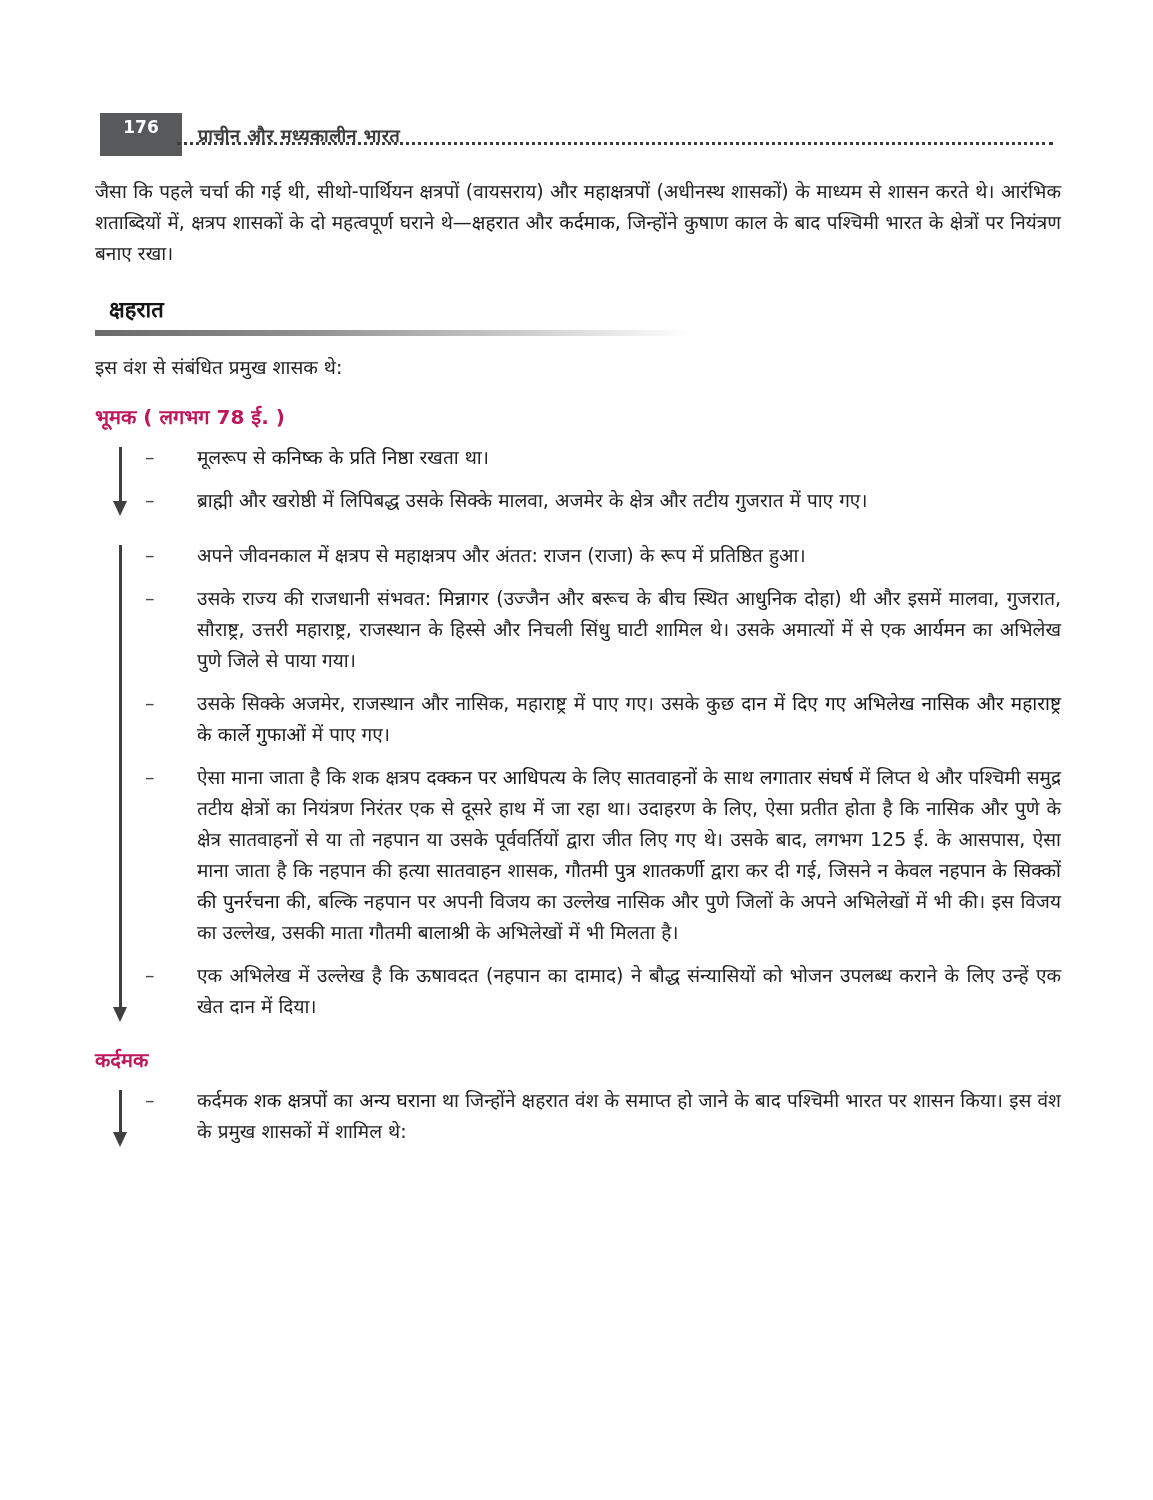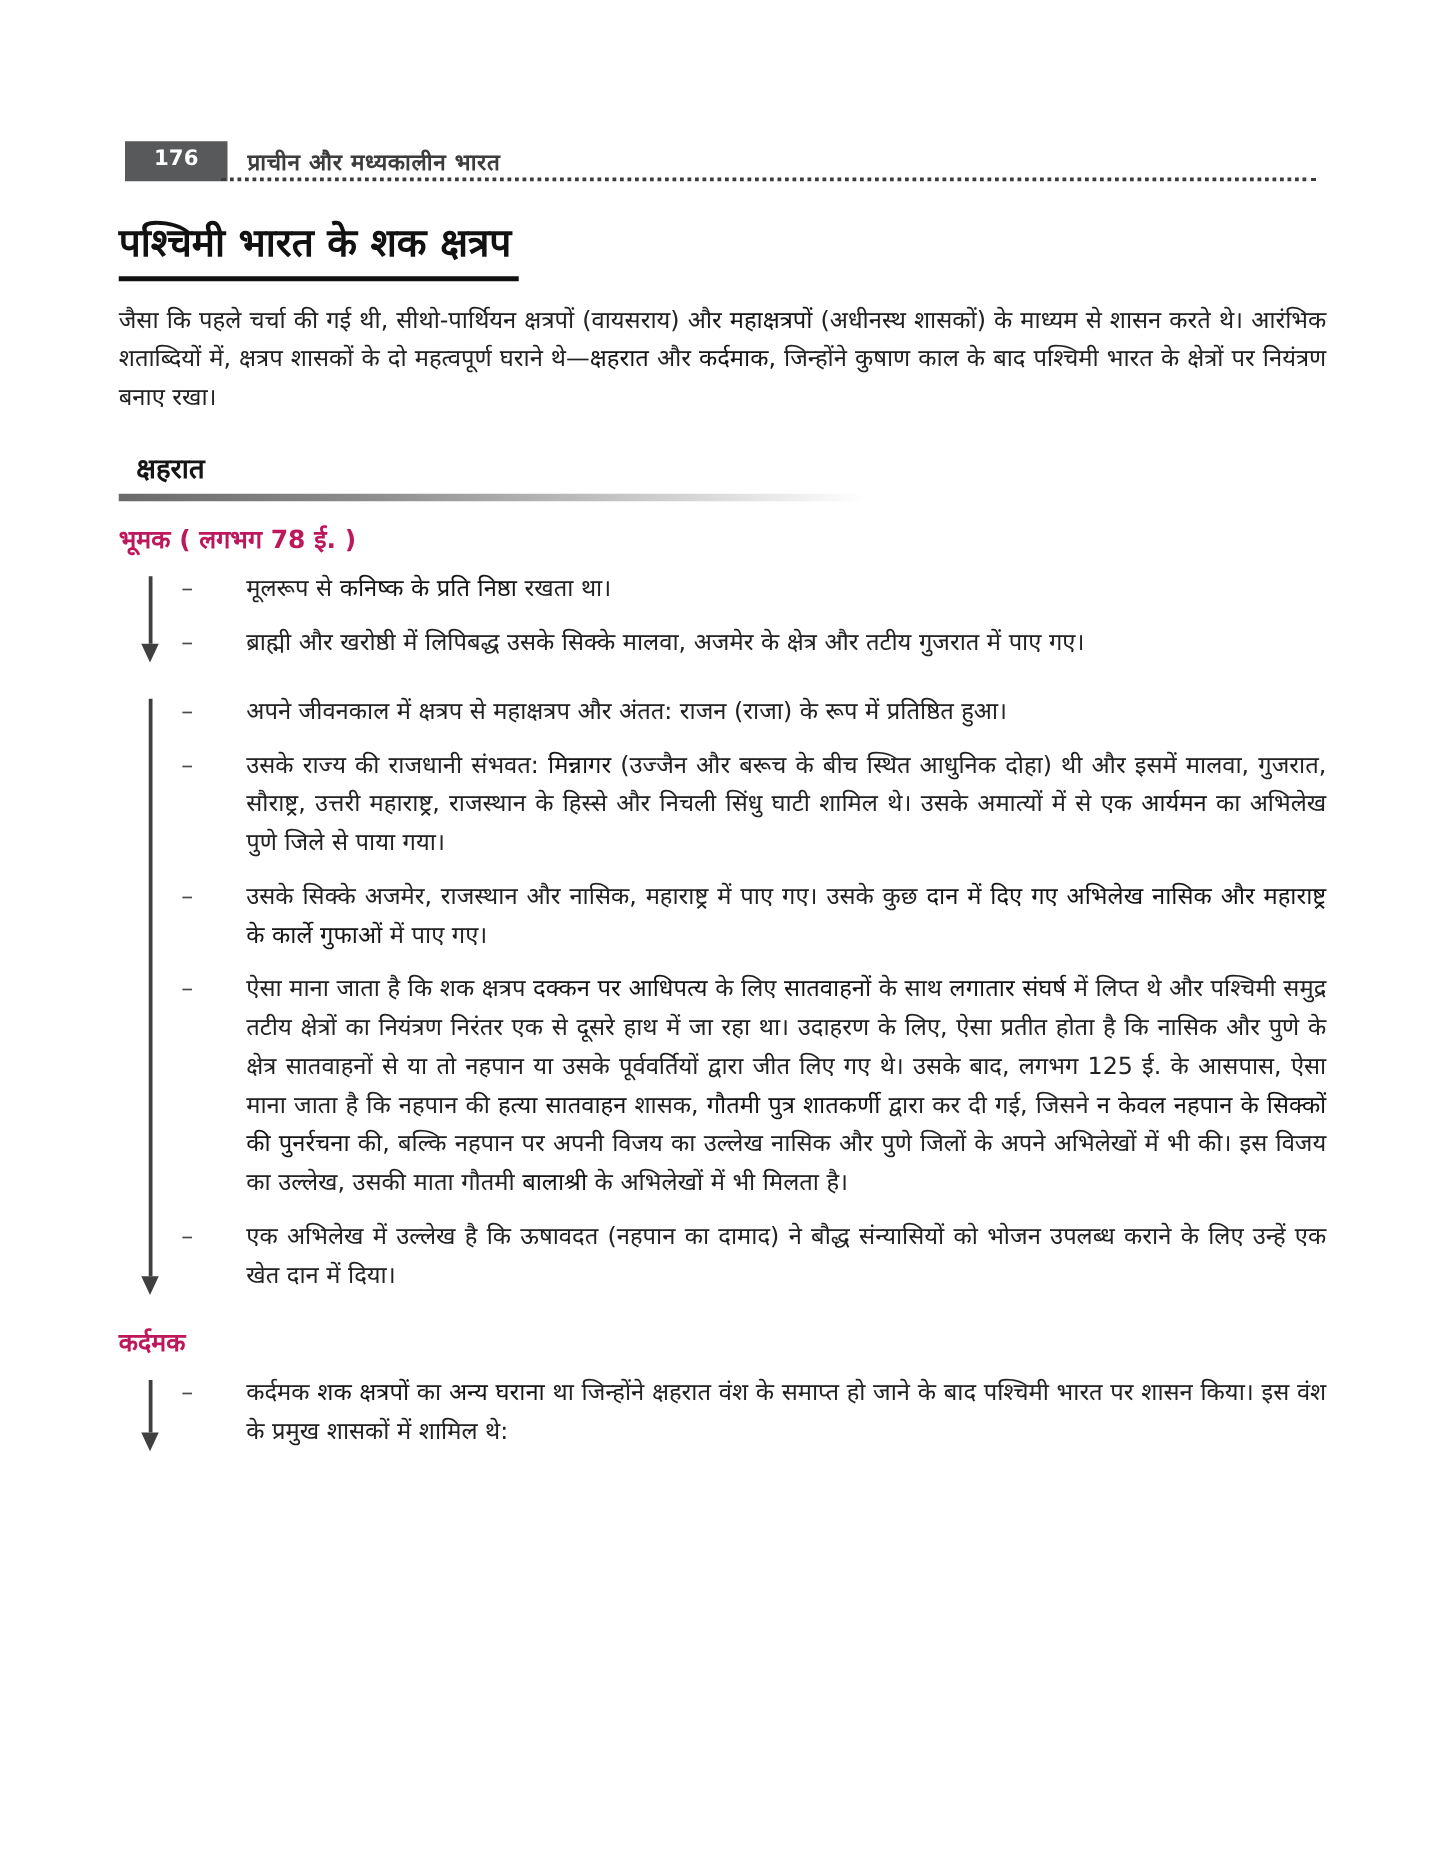--- a/index.html
+++ b/index.html
@@ -22,21 +22,21 @@
     right: 100px;
     display: flex;
     align-items: center;
   }
   .pagenum {
     background: #58595b;
     color: #ffffff;
     font-weight: bold;
     font-size: 17px;
     width: 82px;
-    height: 32px;
+    height: 43px;
     line-height: 28px;
     text-align: center;
     flex: none;
   }
   .book-title {
     margin-left: 16px;
     font-size: 18px;
     font-weight: bold;
     color: #3d3d3d;
     letter-spacing: 0.5px;
@@ -147,27 +147,27 @@
 <div class="page">
 
   <div class="header-row">
     <div class="pagenum">176</div>
     <div class="book-title">प्राचीन और मध्यकालीन भारत</div>
   </div>
   <div class="dotted-rule"></div>
 
   <div class="content">
 
-    <h1 class="page-title">पश्चिमी भारत के शक क्षत्रप</h1>
 
     <p class="para intro"><span>जैसा कि पहले चर्चा की गई थी, सीथो-पार्थियन क्षत्रपों (वायसराय) और </span><span class="b">महाक्षत्रपों</span><span> (अधीनस्थ शासकों) के माध्यम से शासन करते थे। आरंभिक शताब्दियों में, क्षत्रप शासकों के दो महत्वपूर्ण घराने थे—</span><span class="b">क्षहरात</span><span> और </span><span class="b">कर्दमाक,</span><span> जिन्होंने कुषाण काल के बाद पश्चिमी भारत के क्षेत्रों पर नियंत्रण बनाए रखा।</span></p>
 
     <div>
       <div class="sec-head">क्षहरात</div>
       <div class="grad-bar"></div>
+      <p class="para lead">इस वंश से संबंधित प्रमुख शासक थे:</p>
 
       <div>
         <div class="ruler-head">भूमक ( लगभग 78 ई. )</div>
         <div class="bullet-block">
           <div class="arrow-col">
             <div class="arrow-line"></div>
             <div class="arrow-head"></div>
           </div>
           <div class="items">
             <div class="bullet">

